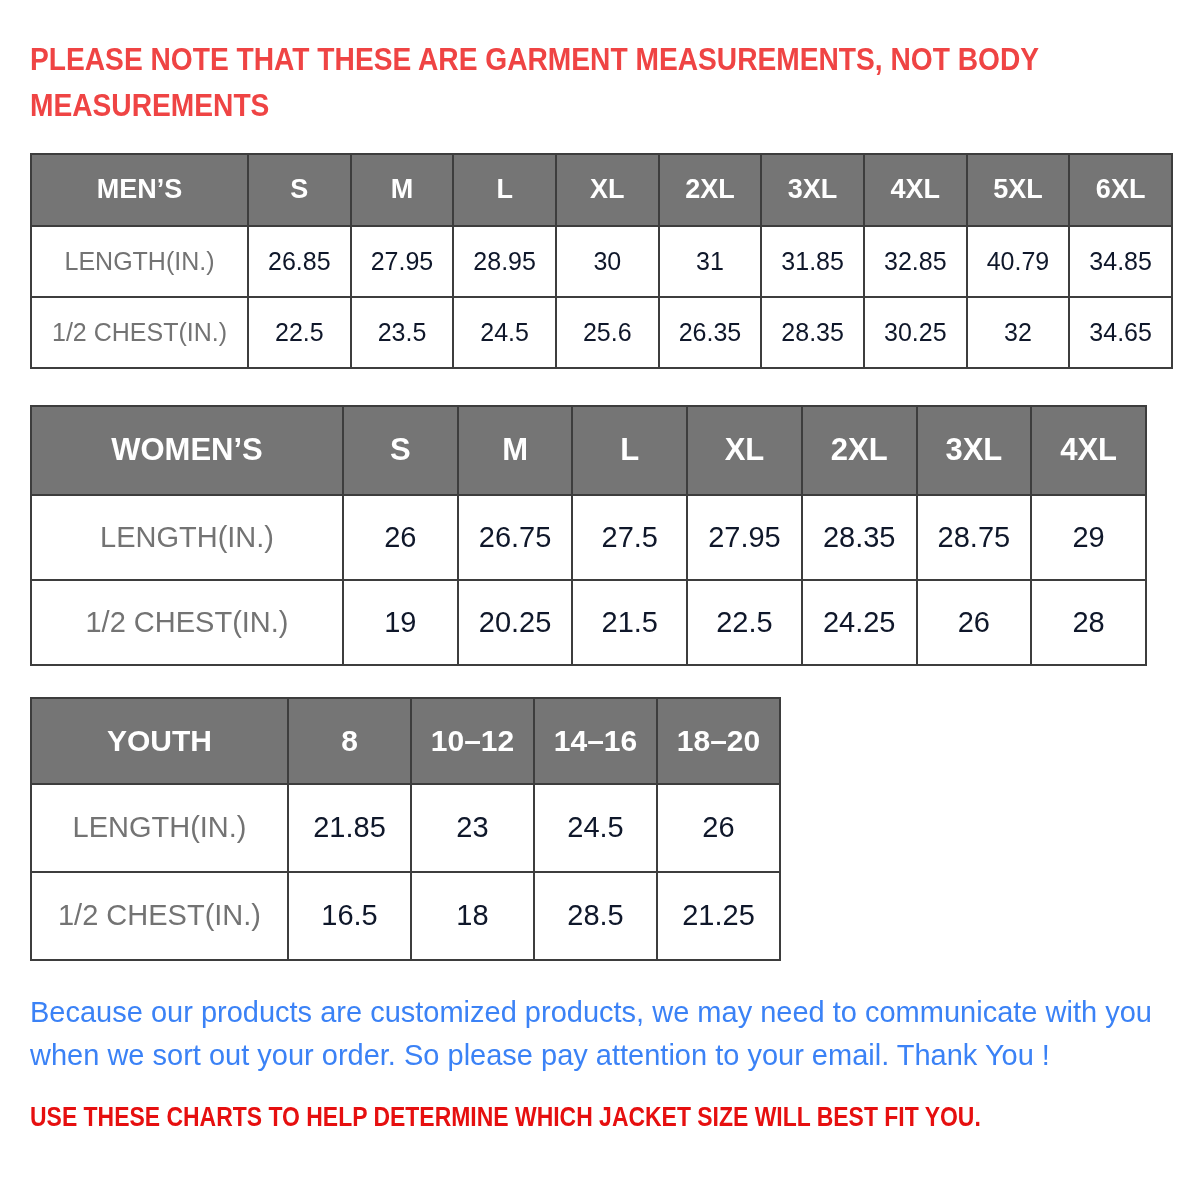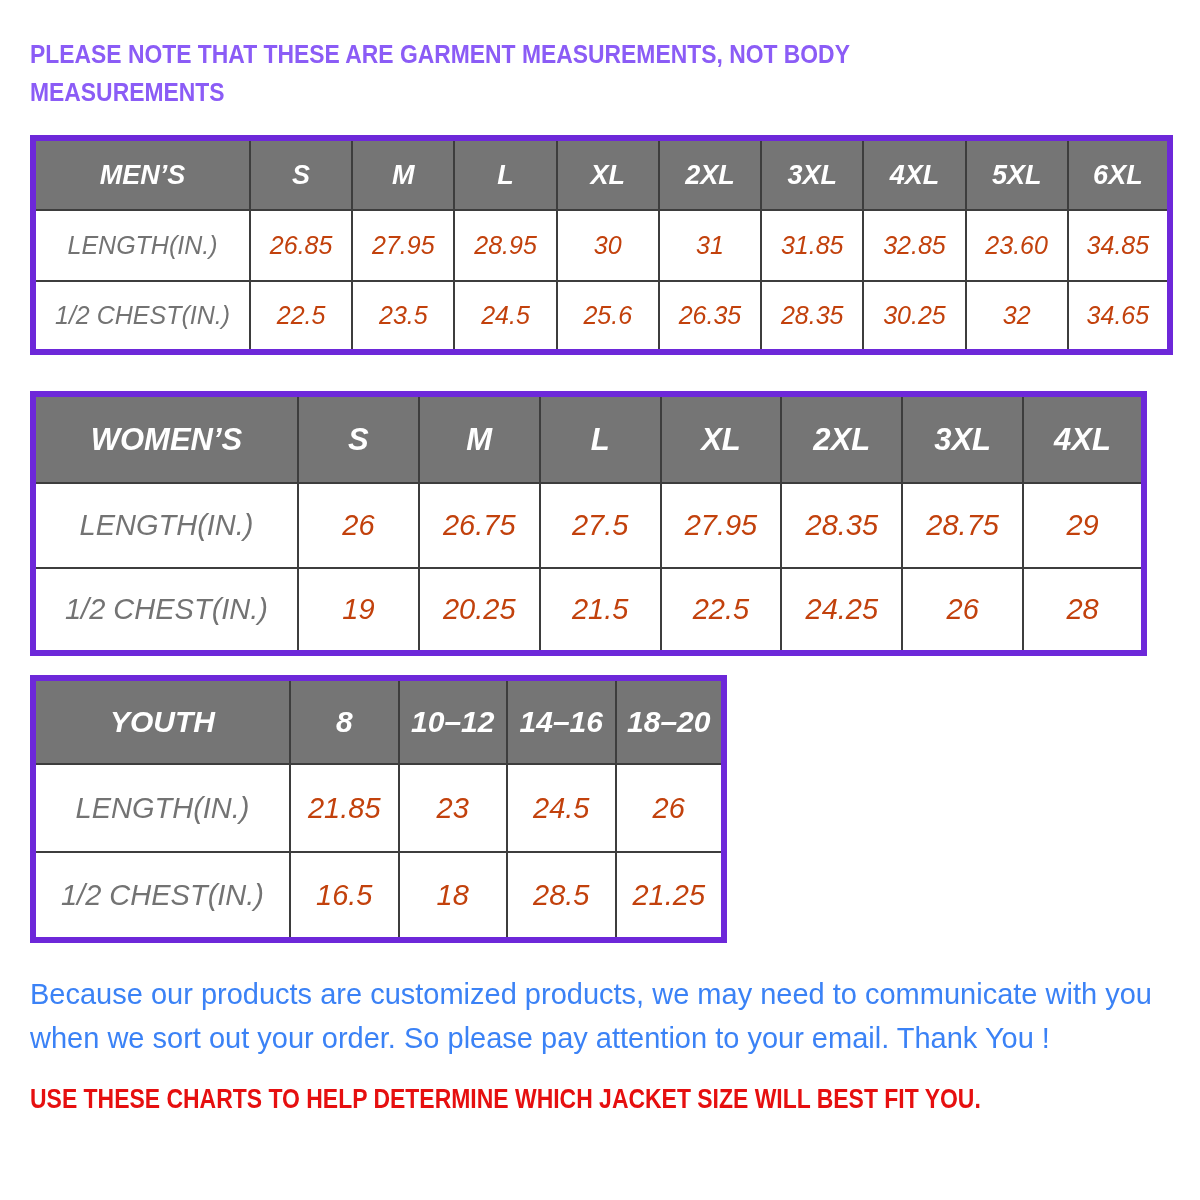--- a/index.html
+++ b/index.html
@@ -23,73 +23,72 @@
     word-spacing: 26px;
     white-space: nowrap;
     display: inline-block;
     transform: scale(0.69, 1.08);
     transform-origin: 0 50%;
   }
 
   
   .note {
     margin: 14px 0 8px 0;
-    color: #8b5cf6;
-    font-size: 26px;
+    color: #ef4444;
+    font-size: 32px;
     line-height: 1.45;
     font-weight: bold;
   }
   .note .line, .footer-final .line {
     display: inline-block;
     transform: scaleX(0.88);
     transform-origin: 0 50%;
     white-space: nowrap;
   }
 
   
   table.size-table {
     border-collapse: collapse;
     table-layout: fixed;
     text-align: center;
-    border: 6px solid #6d28d9;
-    font-style: italic;
+    border: 2px solid #6d28d9;
   }
   table.size-table th, table.size-table td {
     border: 2px solid #3d3d3d;
     padding: 0;
     text-align: center;
     vertical-align: middle;
     overflow: hidden;
   }
   table.size-table th {
     background: #757575;
     color: #ffffff;
     font-weight: bold;
   }
-  table.size-table td { color: #c2410c; font-weight: normal; }
+  table.size-table td { color: #0f172a; font-weight: normal; }
   table.size-table td:first-child { color: #737373; }
 
   
   .mens { width: 1143px; margin-top: 24px; }
   .mens thead tr { height: 72px; }
   .mens tbody tr { height: 71px; }
   .mens th { font-size: 27px; }
   .mens td { font-size: 25px; }
   .mens th:first-child, .mens td:first-child { width: 217px; }
 
   
   .womens { width: 1117px; margin-top: 36px; }
   .womens thead tr { height: 89px; }
   .womens tbody tr { height: 85px; }
   .womens th { font-size: 31px; }
   .womens td { font-size: 29px; }
-  .womens th:first-child, .womens td:first-child { width: 265px; }
-
-  
-  .youth { width: 697px; margin-top: 19px; }
+  .womens th:first-child, .womens td:first-child { width: 312px; }
+
+  
+  .youth { width: 751px; margin-top: 31px; }
   .youth thead tr { height: 86px; }
   .youth tbody tr { height: 88px; }
   .youth th { font-size: 30px; }
   .youth td { font-size: 29px; }
   .youth th:first-child, .youth td:first-child { width: 257px; }
 
   
   .footer-para {
     margin: 30px 0 0 0;
     color: #3b82f6;
@@ -136,21 +135,21 @@
       <tbody>
         <tr>
           <td>LENGTH(IN.)</td>
           <td>26.85</td>
           <td>27.95</td>
           <td>28.95</td>
           <td>30</td>
           <td>31</td>
           <td>31.85</td>
           <td>32.85</td>
-          <td>23.60</td>
+          <td>40.79</td>
           <td>34.85</td>
         </tr>
         <tr>
           <td>1/2 CHEST(IN.)</td>
           <td>22.5</td>
           <td>23.5</td>
           <td>24.5</td>
           <td>25.6</td>
           <td>26.35</td>
           <td>28.35</td>

